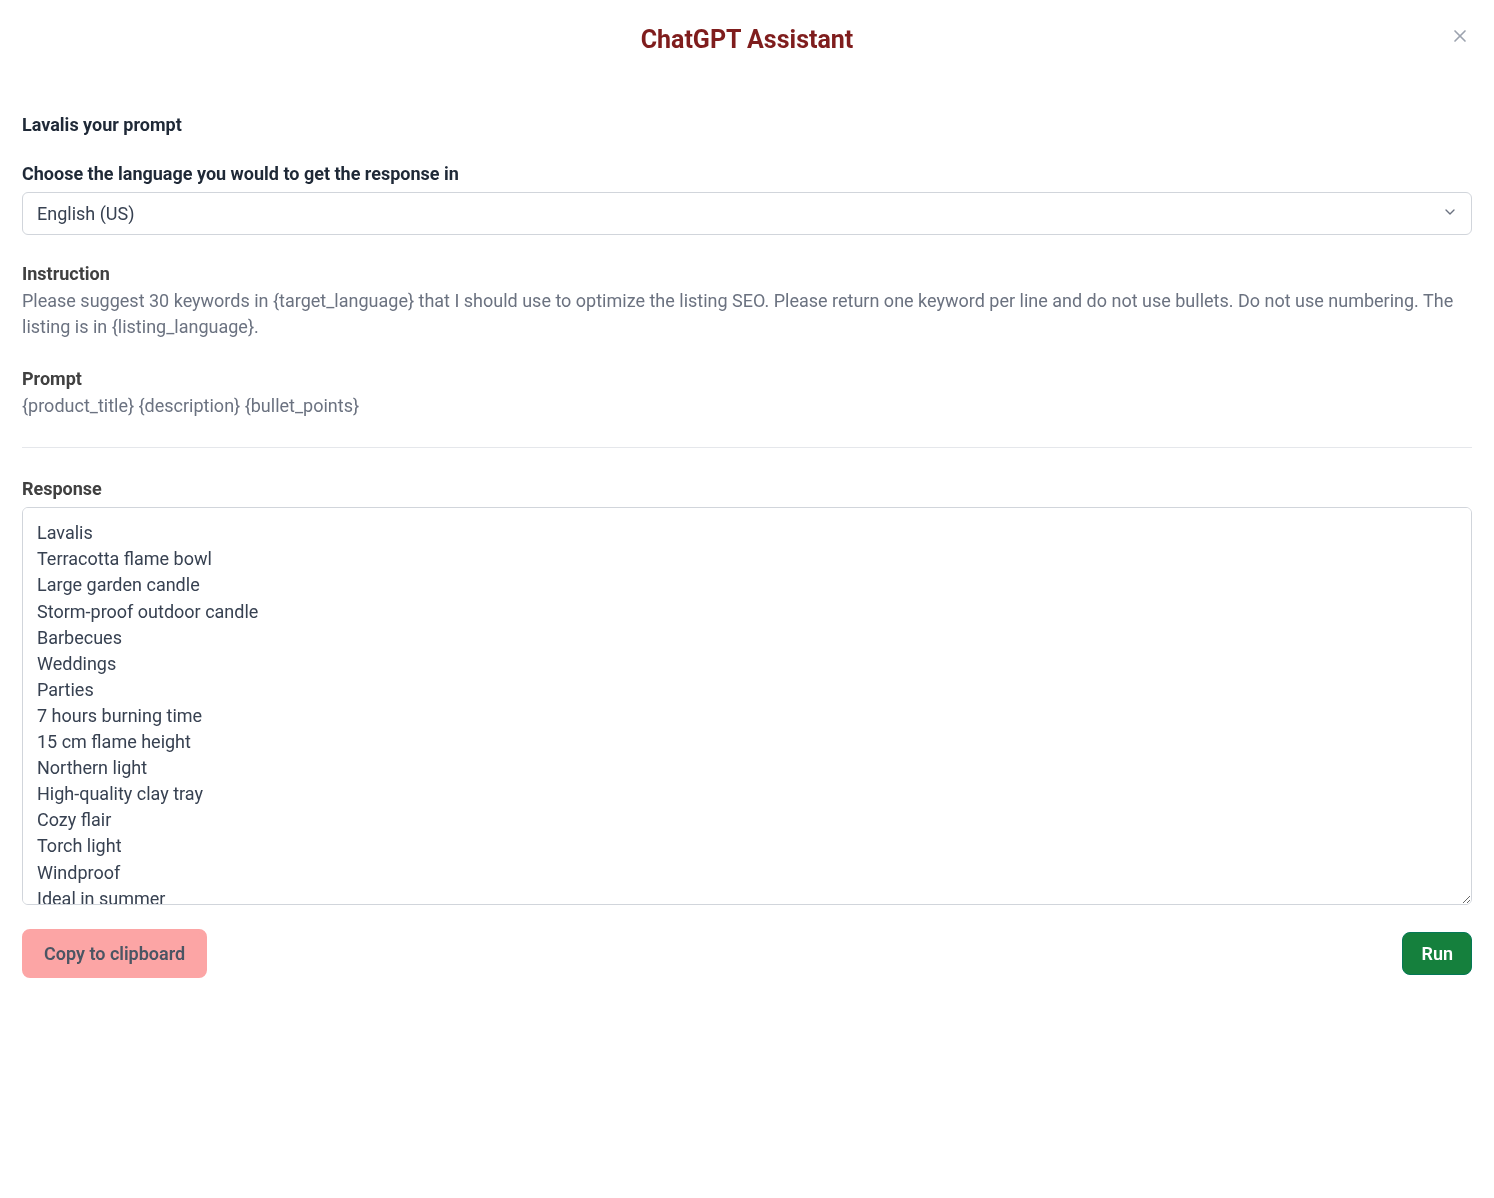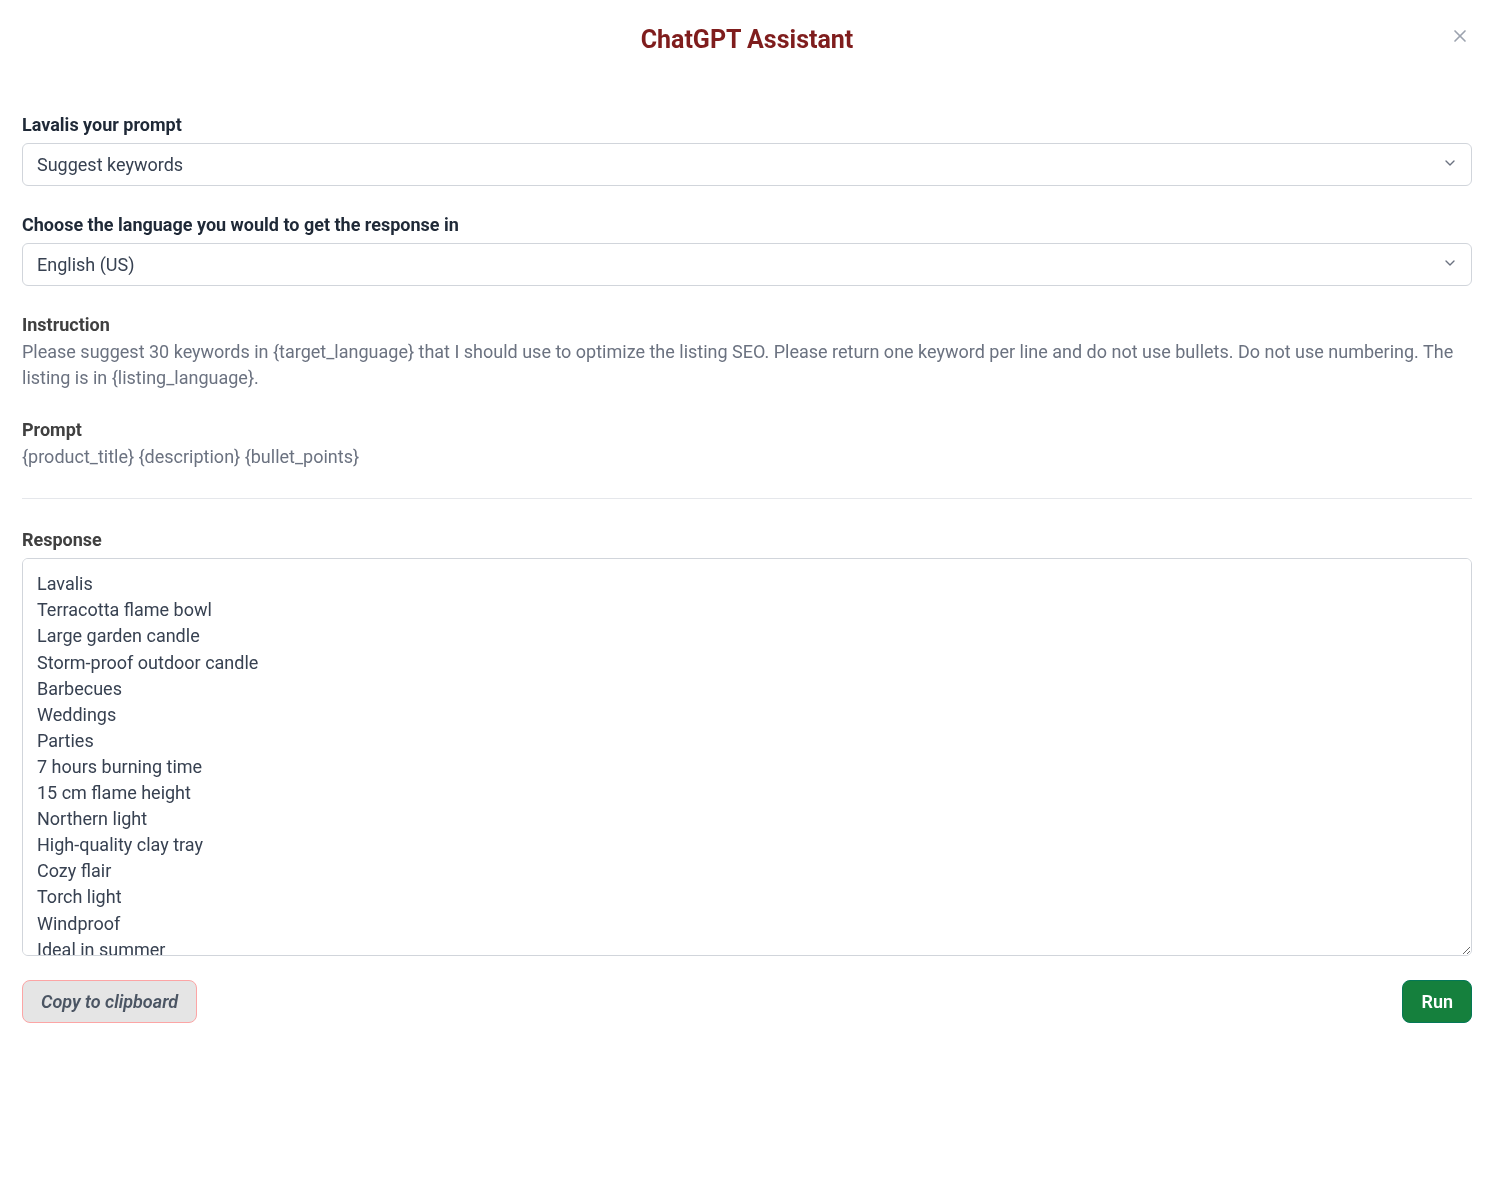--- a/index.html
+++ b/index.html
@@ -127,24 +127,23 @@
     }
     .btn {
       padding: 10px 18px;
       font-size: 18px;
       font-weight: 600;
       border-radius: 8px;
       cursor: pointer;
       font-family: inherit;
     }
     .btn-secondary {
-      background: #e5e5e5;
+      background: #fca5a5;
       color: #4b5563;
-      border: 1px solid #fca5a5;
-      font-style: italic;
+      border: 4px solid #fca5a5;
     }
     .btn-primary {
       background: #15803d;
       color: #ffffff;
       border: 1px solid #047857;
     }
   </style>
 </head>
 <body>
 
@@ -155,30 +154,20 @@
       <svg viewBox="0 0 24 24" fill="none" stroke="currentColor" stroke-width="2" stroke-linecap="round">
         <line x1="18" y1="6" x2="6" y2="18"></line>
         <line x1="6" y1="6" x2="18" y2="18"></line>
       </svg>
     </span>
   </button>
 </div>
 
 <div class="form-group">
   <label class="form-label">Lavalis your prompt</label>
-  <div class="select-wrapper">
-    <select class="select">
-      <option>Suggest keywords</option>
-    </select>
-    <span class="select-chevron">
-      <svg viewBox="0 0 24 24" fill="none" stroke="currentColor" stroke-width="2" stroke-linecap="round" stroke-linejoin="round">
-        <polyline points="6 9 12 15 18 9"></polyline>
-      </svg>
-    </span>
-  </div>
 </div>
 
 <div class="form-group">
   <label class="form-label">Choose the language you would to get the response in</label>
   <div class="select-wrapper">
     <select class="select">
       <option>English (US)</option>
     </select>
     <span class="select-chevron">
       <svg viewBox="0 0 24 24" fill="none" stroke="currentColor" stroke-width="2" stroke-linecap="round" stroke-linejoin="round">

